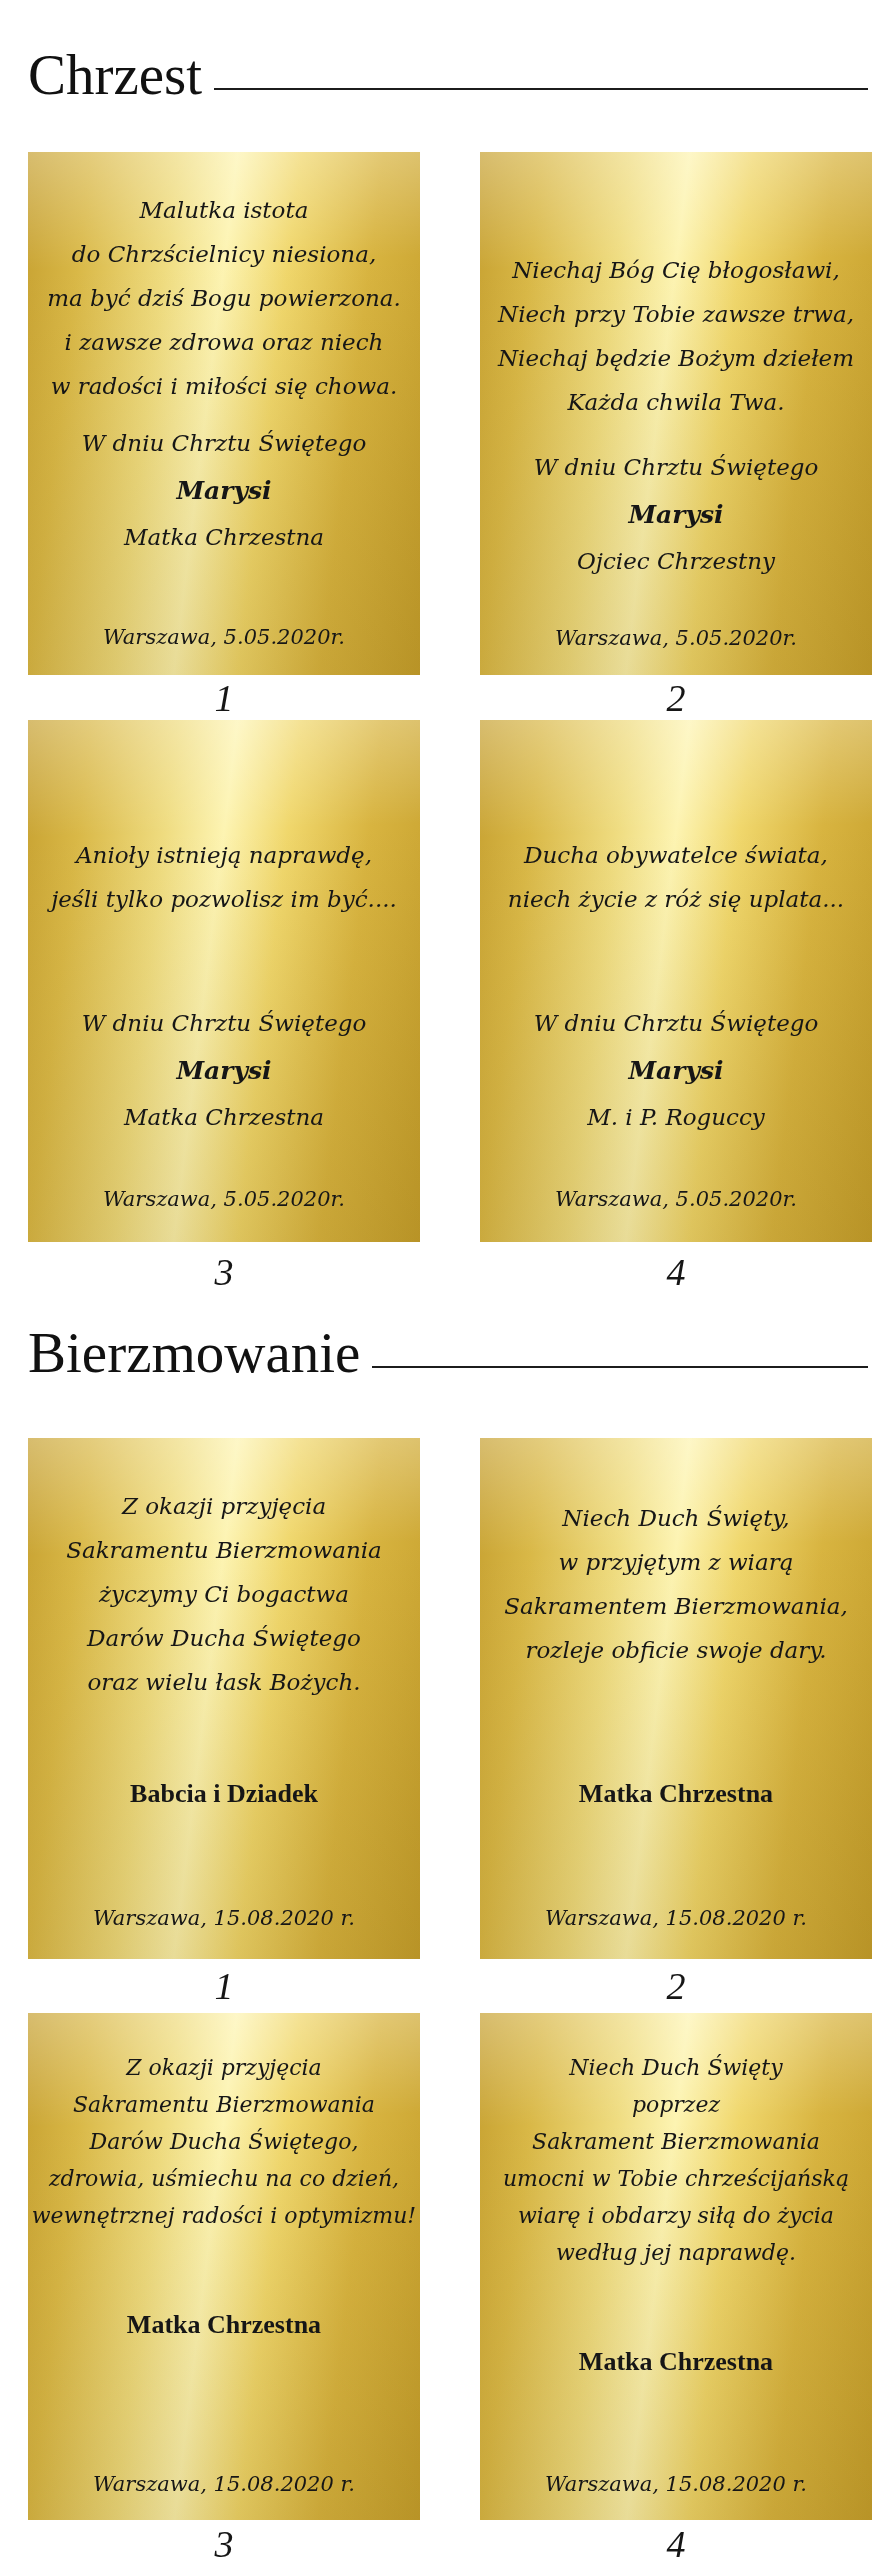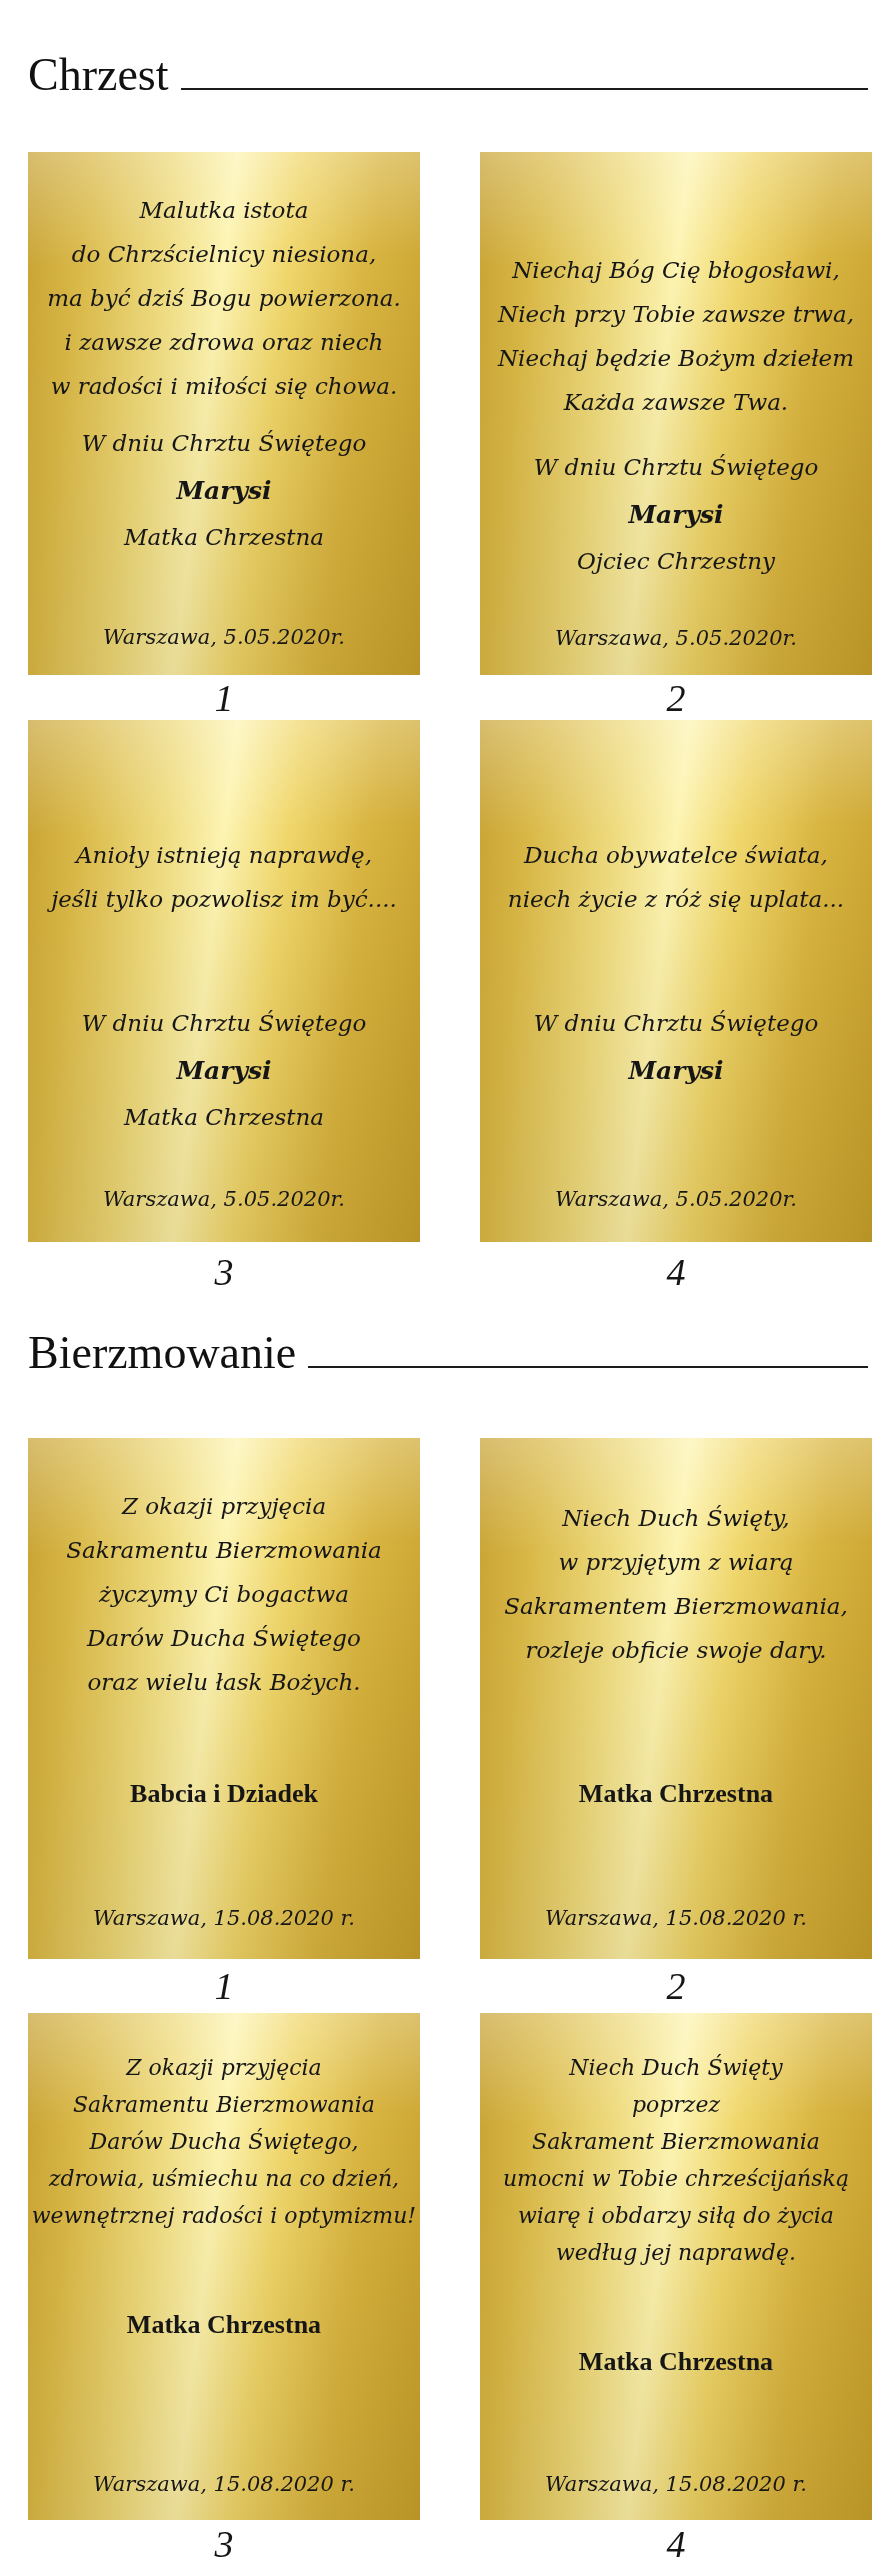--- a/index.html
+++ b/index.html
@@ -5,21 +5,21 @@
   html,body { margin:0; padding:0; }
   body {
     width:894px; height:2560px; background:#ffffff;
     font-family:"DejaVu Serif", serif; color:#161616;
     overflow:hidden; position:relative;
   }
   .sec-header {
     display:flex; align-items:flex-end;
     margin:0 22px 0 28px;
     font-family:"Liberation Serif", serif;
-    font-size:46px; line-height:46px; color:#111;
+    font-size:57px; line-height:46px; color:#111;
   }
   .sec-header.first { margin-top:52px; }
   .sec-header.second { margin-top:28px; }
   .sec-rule { flex:1; border-bottom:2px solid #1c1c1c; margin:0 4px 8px 12px; }
 
   .row { display:flex; gap:60px; margin:0 22px 0 28px; }
   .row.r1 { margin-top:54px; height:523px; }
   .row.r2 { height:522px; }
   .row.r3 { margin-top:62px; height:521px; }
   .row.r4 { height:507px; }
@@ -86,21 +86,21 @@
       <div class="name">Marysi</div>
       <div class="line">Matka Chrzestna</div>
     </div>
     <div class="date">Warszawa, 5.05.2020r.</div>
   </div>
   <div class="card c2">
     <div class="poem">
       <div class="line">Niechaj Bóg Cię błogosławi,</div>
       <div class="line">Niech przy Tobie zawsze trwa,</div>
       <div class="line">Niechaj będzie Bożym dziełem</div>
-      <div class="line">Każda zawsze Twa.</div>
+      <div class="line">Każda chwila Twa.</div>
     </div>
     <div class="ded">
       <div class="line">W dniu Chrztu Świętego</div>
       <div class="name">Marysi</div>
       <div class="line">Ojciec Chrzestny</div>
     </div>
     <div class="date">Warszawa, 5.05.2020r.</div>
   </div>
 </div>
 <div class="num-row n1">
@@ -122,20 +122,21 @@
     <div class="date">Warszawa, 5.05.2020r.</div>
   </div>
   <div class="card c4">
     <div class="poem">
       <div class="line">Ducha obywatelce świata,</div>
       <div class="line">niech życie z róż się uplata...</div>
     </div>
     <div class="ded">
       <div class="line">W dniu Chrztu Świętego</div>
       <div class="name">Marysi</div>
+      <div class="line">M. i P. Roguccy</div>
     </div>
     <div class="date">Warszawa, 5.05.2020r.</div>
   </div>
 </div>
 <div class="num-row n2">
   <div class="num">3</div>
   <div class="num">4</div>
 </div>
 
 <div class="sec-header second">

